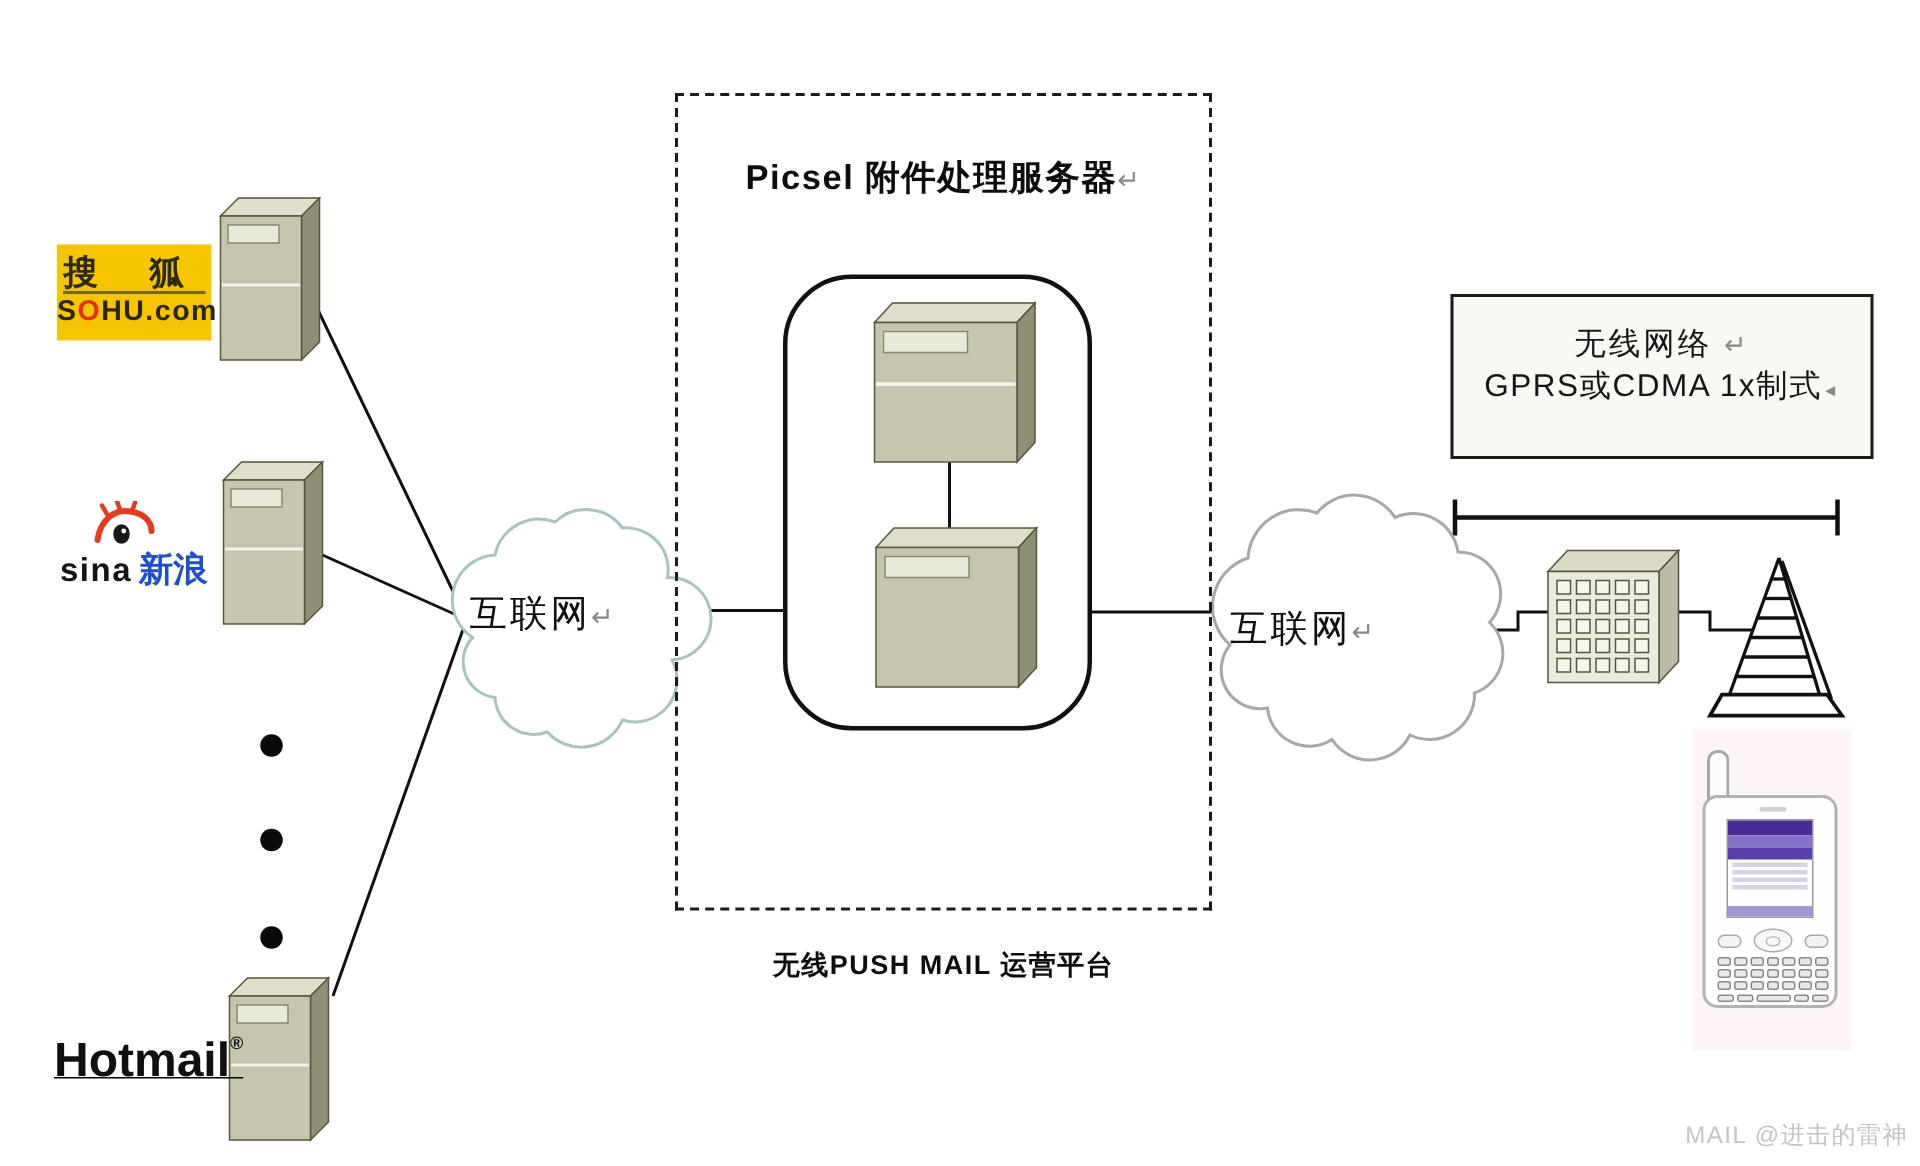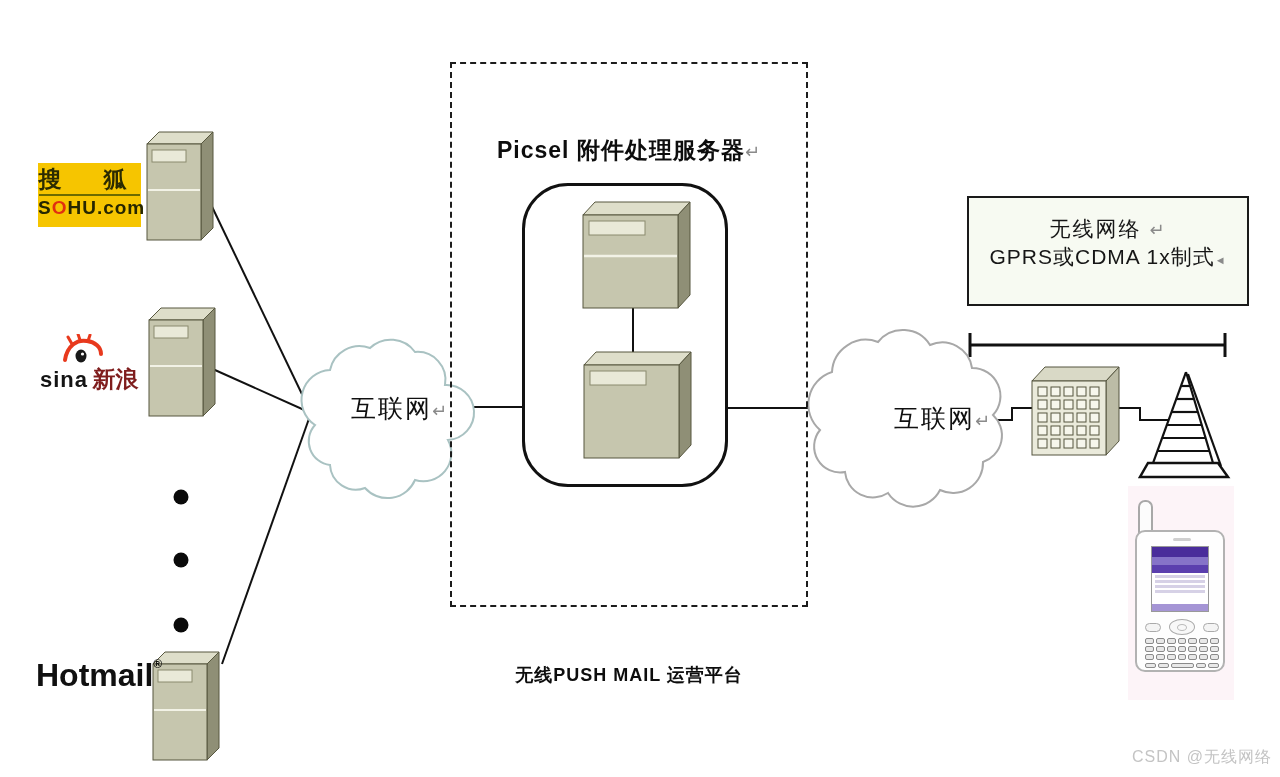--- a/index.html
+++ b/index.html
@@ -5,50 +5,50 @@
   * { margin:0; padding:0; box-sizing:border-box; }
   html,body { background:#fff; }
   body { font-family:"Liberation Sans","DejaVu Sans",sans-serif; }
   #stage { position:relative; width:1280px; height:777px; background:#fff; overflow:hidden; }
   #art { position:absolute; left:0; top:0; z-index:1; }
   .abs { position:absolute; z-index:2; }
 
   .dashed-box { left:450px; top:62px; width:358px; height:545px; border:2px dashed #1c1c1c; }
   .rounded-rect { left:522px; top:183px; width:206px; height:304px; border:3px solid #111; border-radius:46px; }
 
-  .big-title { font-size:23px; font-weight:bold; color:#0d0d0d; letter-spacing:1px; text-align:center;margin-top:32px; }
+  .big-title { font-size:23px; font-weight:bold; color:#0d0d0d; letter-spacing:1px; text-align:center; }
   .picsel-title { left:452px; top:103px; width:354px; }
   .pushmail-label { left:452px; top:513px; width:354px; }
   .caption { left:430px; top:631px; width:398px; font-size:18px; }
 
   .mark { color:#8a8a8a; font-weight:normal; font-size:18px; }
   .mark-small { color:#8a8a8a; font-size:11px; }
 
-  .cloud-label { font-size:25px; color:#101010; text-align:right; letter-spacing:2px; }
+  .cloud-label { font-size:25px; color:#101010; text-align:left; letter-spacing:2px; }
   .cloud-label-left { left:313px; top:392px; width:136px; }
   .cloud-label-right { left:820px; top:402px; width:172px; }
 
   .wireless-box { left:967px; top:196px; width:282px; height:110px; border:2px solid #1a1a1a;
                   background:#f7faf2; text-align:center; color:#161616; }
   .wireless-line1 { margin-top:17px; font-size:21px; letter-spacing:2px; }
   .wireless-line2 { margin-top:0; font-size:21px; letter-spacing:1px; }
 
   .sohu-logo { left:38px; top:163px; width:103px; height:64px; background:#f6c500; text-align:center; padding-top:5px; }
   .sohu-cn { font-size:23px; font-weight:bold; color:#2b2b00; letter-spacing:14px; 
-             border-bottom:2px solid #6b6b00; display:inline-block; line-height:26px;font-family:Liberation Mono, monospace;}
+             border-bottom:2px solid #6b6b00; display:inline-block; line-height:26px;}
   .sohu-en { font-size:19px; font-weight:bold; color:#262600; letter-spacing:1px; line-height:24px;}
   .sohu-o { color:#e03010; }
 
   .sina-logo { left:40px; top:336px; width:130px; height:62px; }
   .sina-eye { position:absolute; left:20px; top:-2px; }
   .sina-text-row { position:absolute; left:0; top:28px; white-space:nowrap; }
   .sina-en { font-size:22px; font-weight:bold; color:#141414; letter-spacing:1px; }
-  .sina-cn { font-size:23px; font-weight:bold; color:#7f1d1d; }
-
-  .hotmail-logo { left:36px; top:657px; width:140px; height:48px; white-space:nowrap; }
+  .sina-cn { font-size:23px; font-weight:bold; color:#1d4ed8; }
+
+  .hotmail-logo { left:36px; top:688px; width:140px; height:48px; white-space:nowrap;text-decoration:underline; }
   .hotmail-en { font-size:32px; font-weight:bold; color:#101010; letter-spacing:0px; }
   .hotmail-reg { font-size:12px; font-weight:bold; color:#101010; vertical-align:top; }
 
   
   .phone-backdrop { left:1128px; top:486px; width:106px; height:214px; background:#fdf4f8; }
   .phone-antenna { position:absolute; left:10px; top:14px; width:15px; height:44px;
                    border:2px solid #a8a8a8; border-bottom:none; border-radius:7px 7px 0 0; background:#fcfcfc; }
   .phone-body { position:absolute; left:7px; top:44px; width:90px; height:142px; background:#fefefe;
                 border:2px solid #b2b2b2; border-radius:10px; }
   .phone-earpiece { position:absolute; left:36px; top:6px; width:18px; height:3px; background:#cfcfcf; border-radius:2px; }
@@ -272,15 +272,15 @@
       <div class="phone-keyrow2">
         <i></i>
           <i></i>
           <i class="space"></i>
           <i></i>
           <i></i>
       </div>
     </div>
   </div>
 
-  <div class="abs watermark">CSDN @无线网络</div>
+  <div class="abs watermark">MAIL @进击的雷神</div>
 
 </div>
 
 </body></html>

